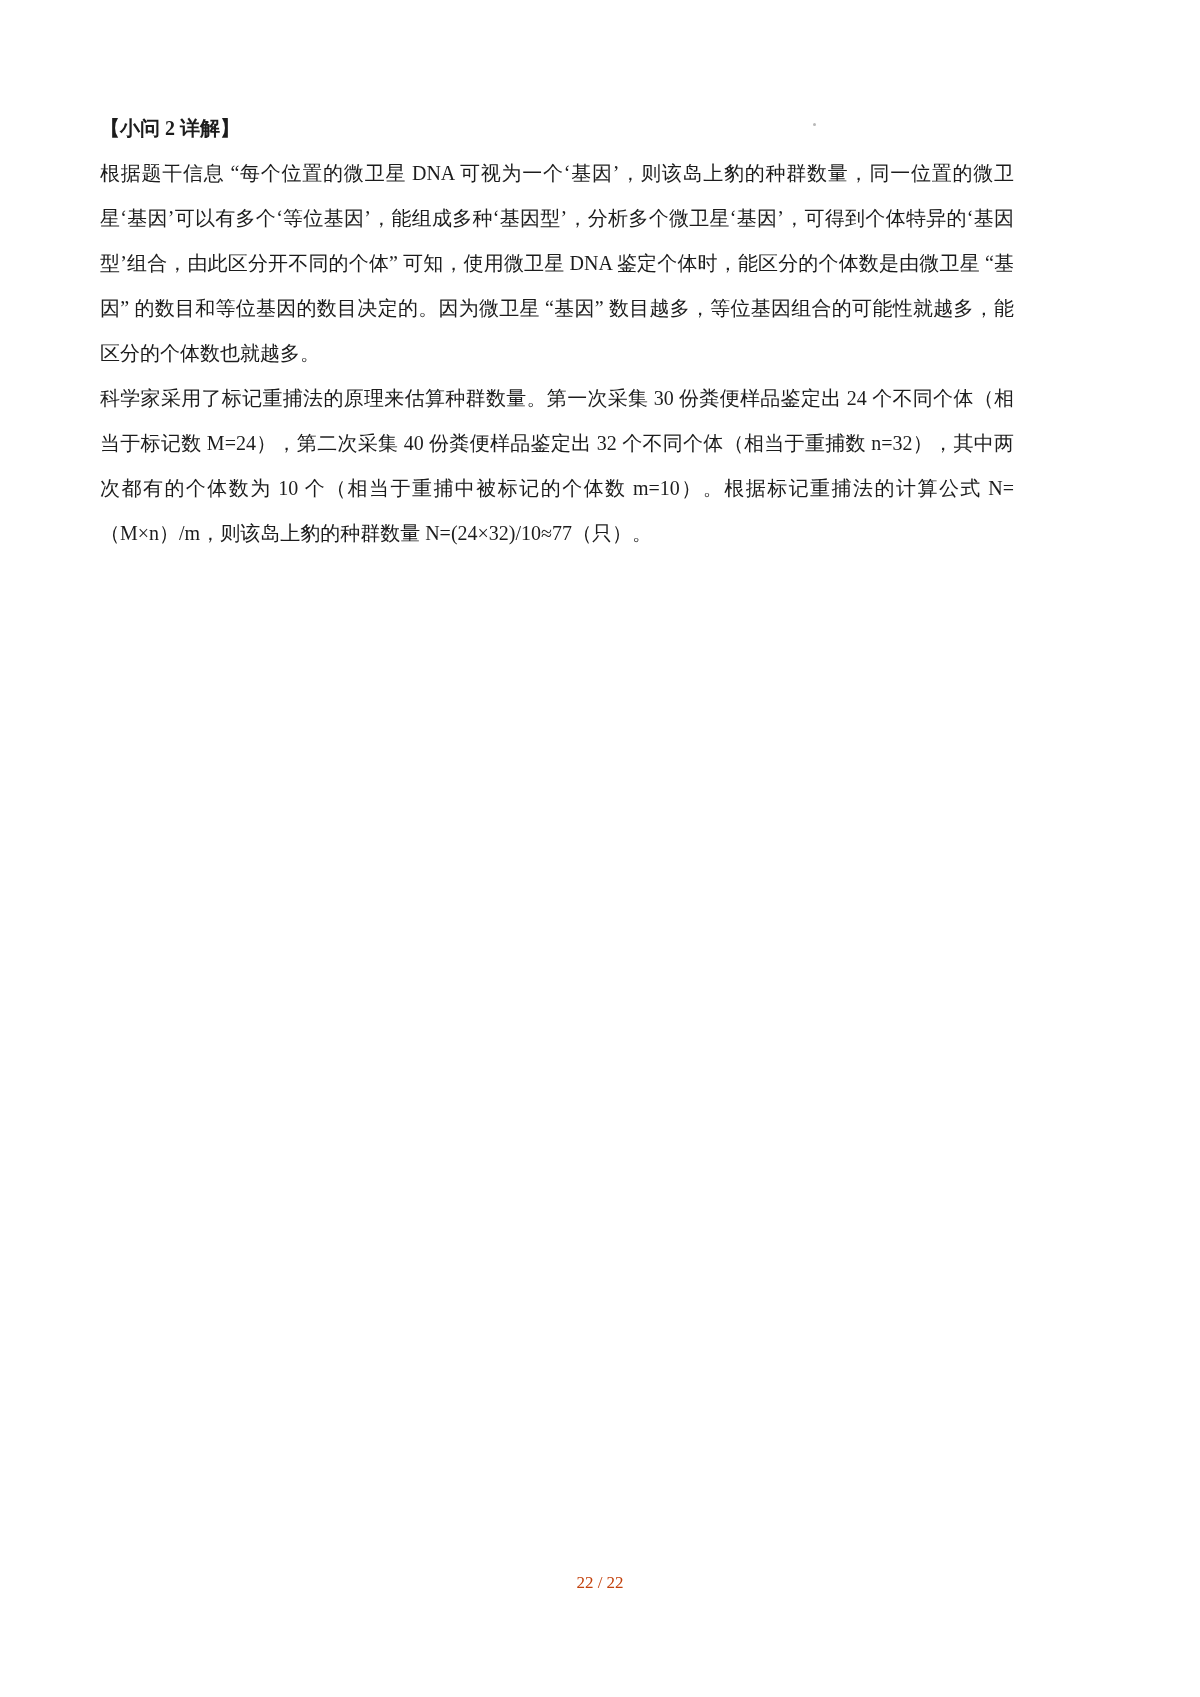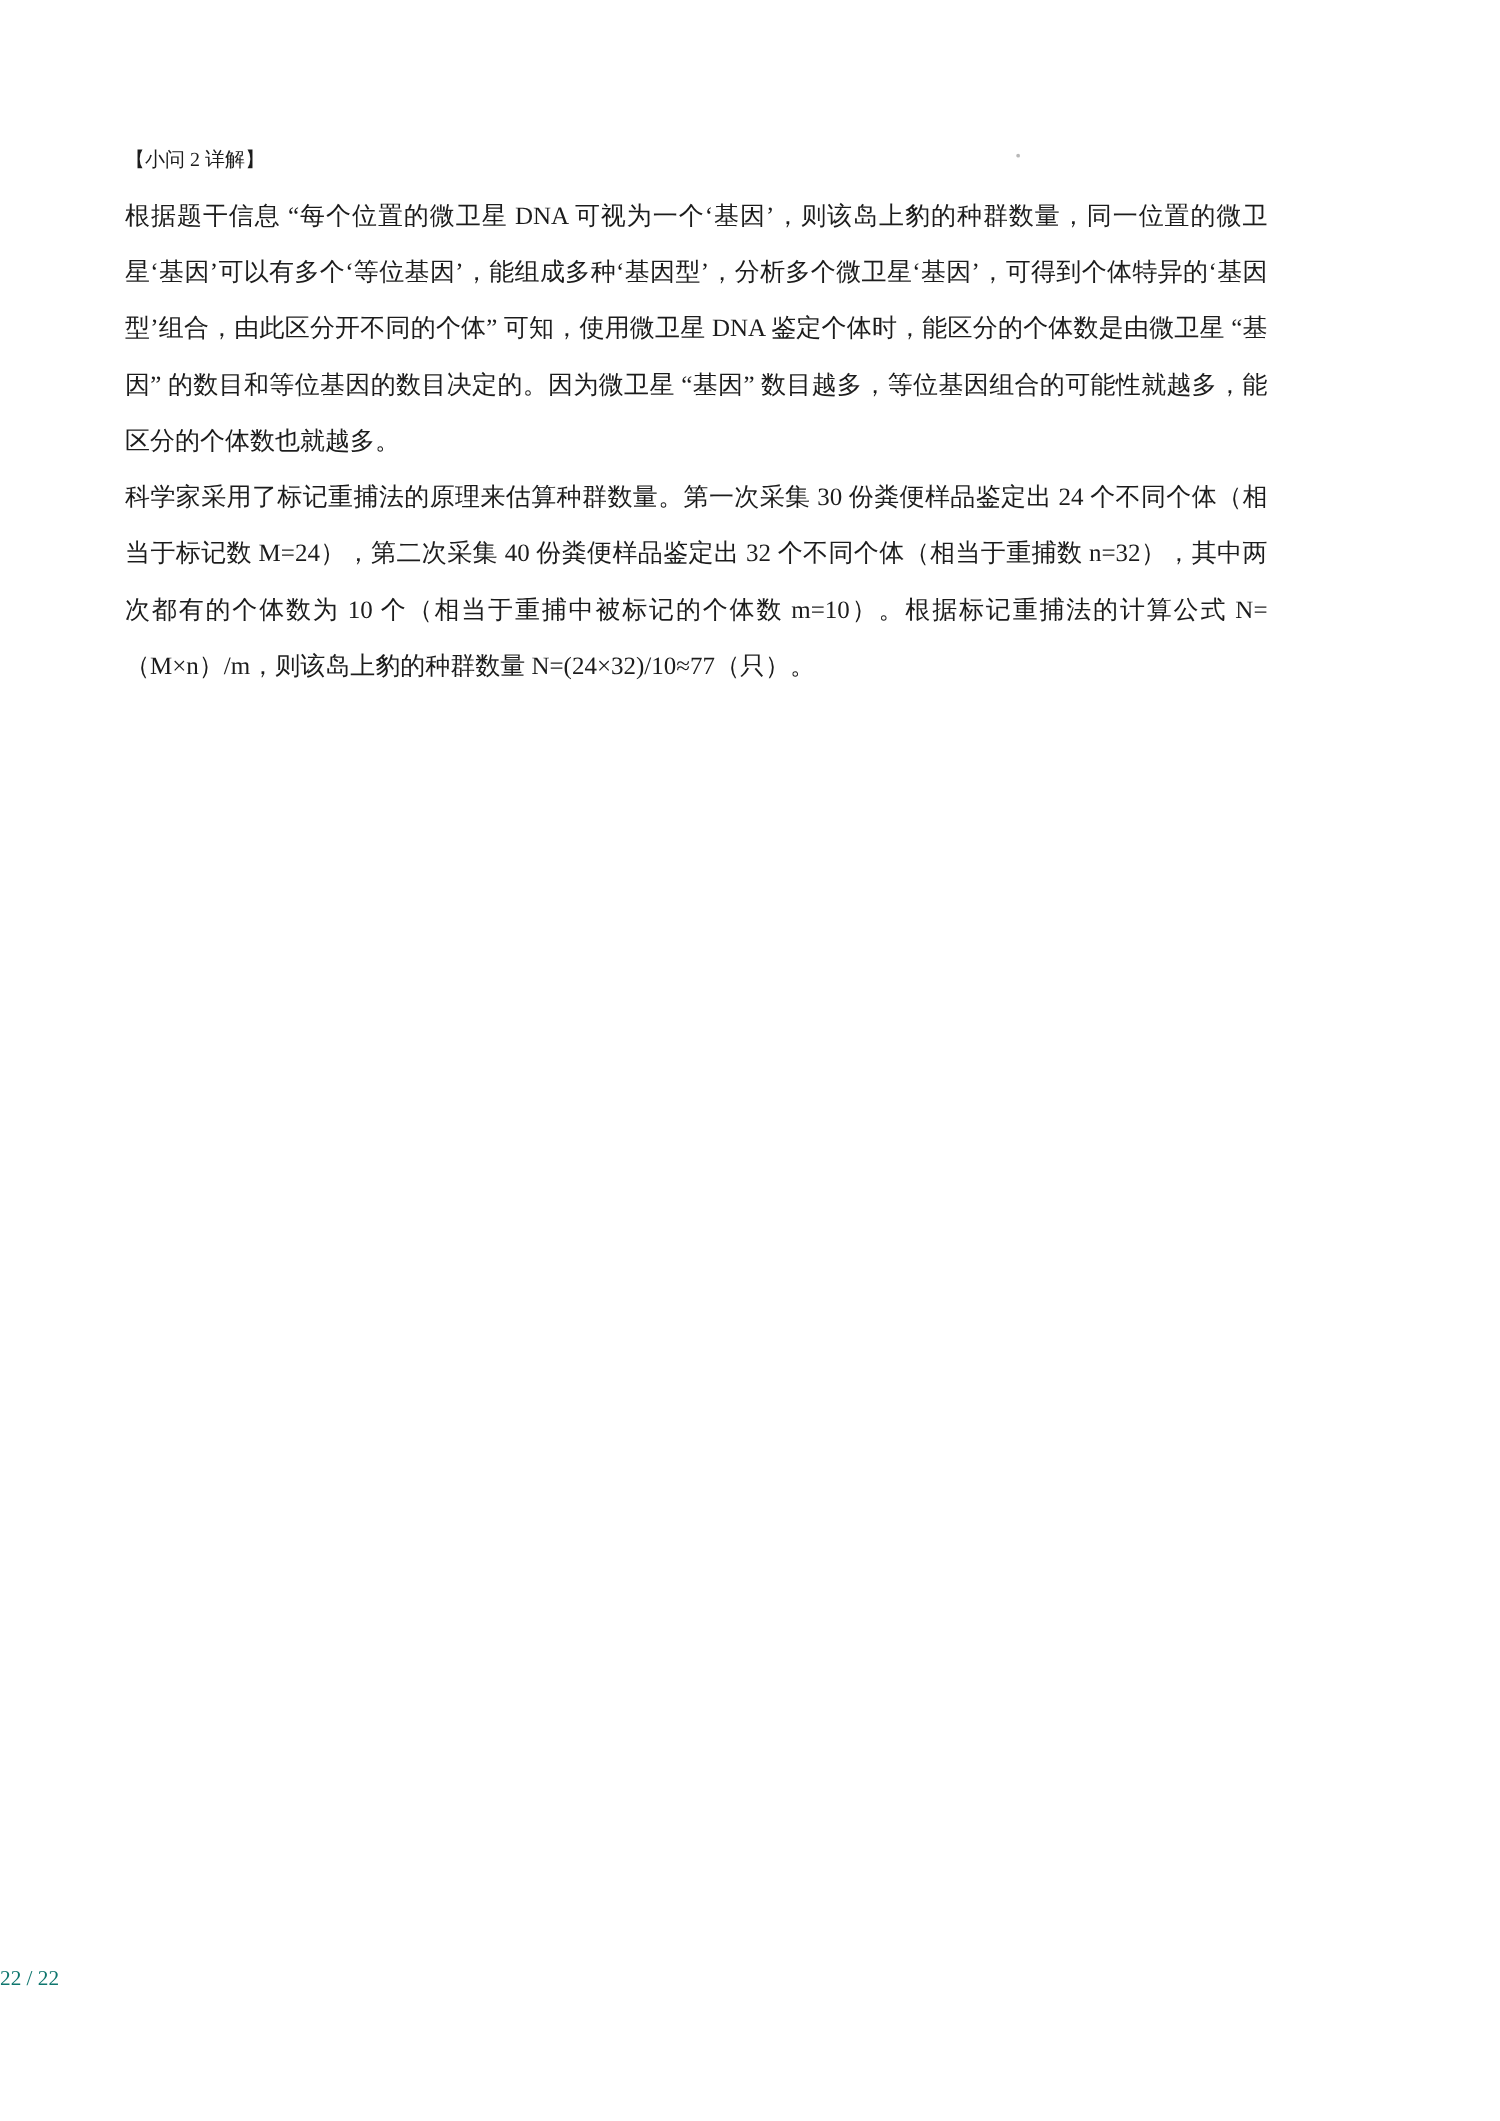--- a/index.html
+++ b/index.html
@@ -13,23 +13,23 @@
       font-family: "Liberation Serif", "DejaVu Serif", serif;
       color: #1c1c1c;
     }
     .content {
       position: absolute;
       left: 100px;
       top: 106px;
       width: 914px;
     }
     .section-heading {
-      font-size: 16px;
+      font-size: 20px;
       line-height: 45px;
-      font-weight: normal;
+      font-weight: bold;
       white-space: nowrap;
     }
     .section-body {
       font-size: 20px;
       line-height: 45px;
       text-align: justify;
       text-justify: inter-ideograph;
     }
     .artifact-dot {
       position: absolute;
@@ -39,24 +39,24 @@
       height: 3px;
       background: #9a9a9a;
       border-radius: 50%;
       opacity: 0.7;
     }
     .footer {
       position: absolute;
       top: 1572px;
       left: 0;
       width: 100%;
-      text-align: left;
+      text-align: center;
       font-size: 17px;
       line-height: 22px;
-      color: #0f766e;
+      color: #c2410c;
     }
   </style>
 </head>
 <body>
 
 <div class="page">
 
   <div class="content">
 
     <div class="section">

